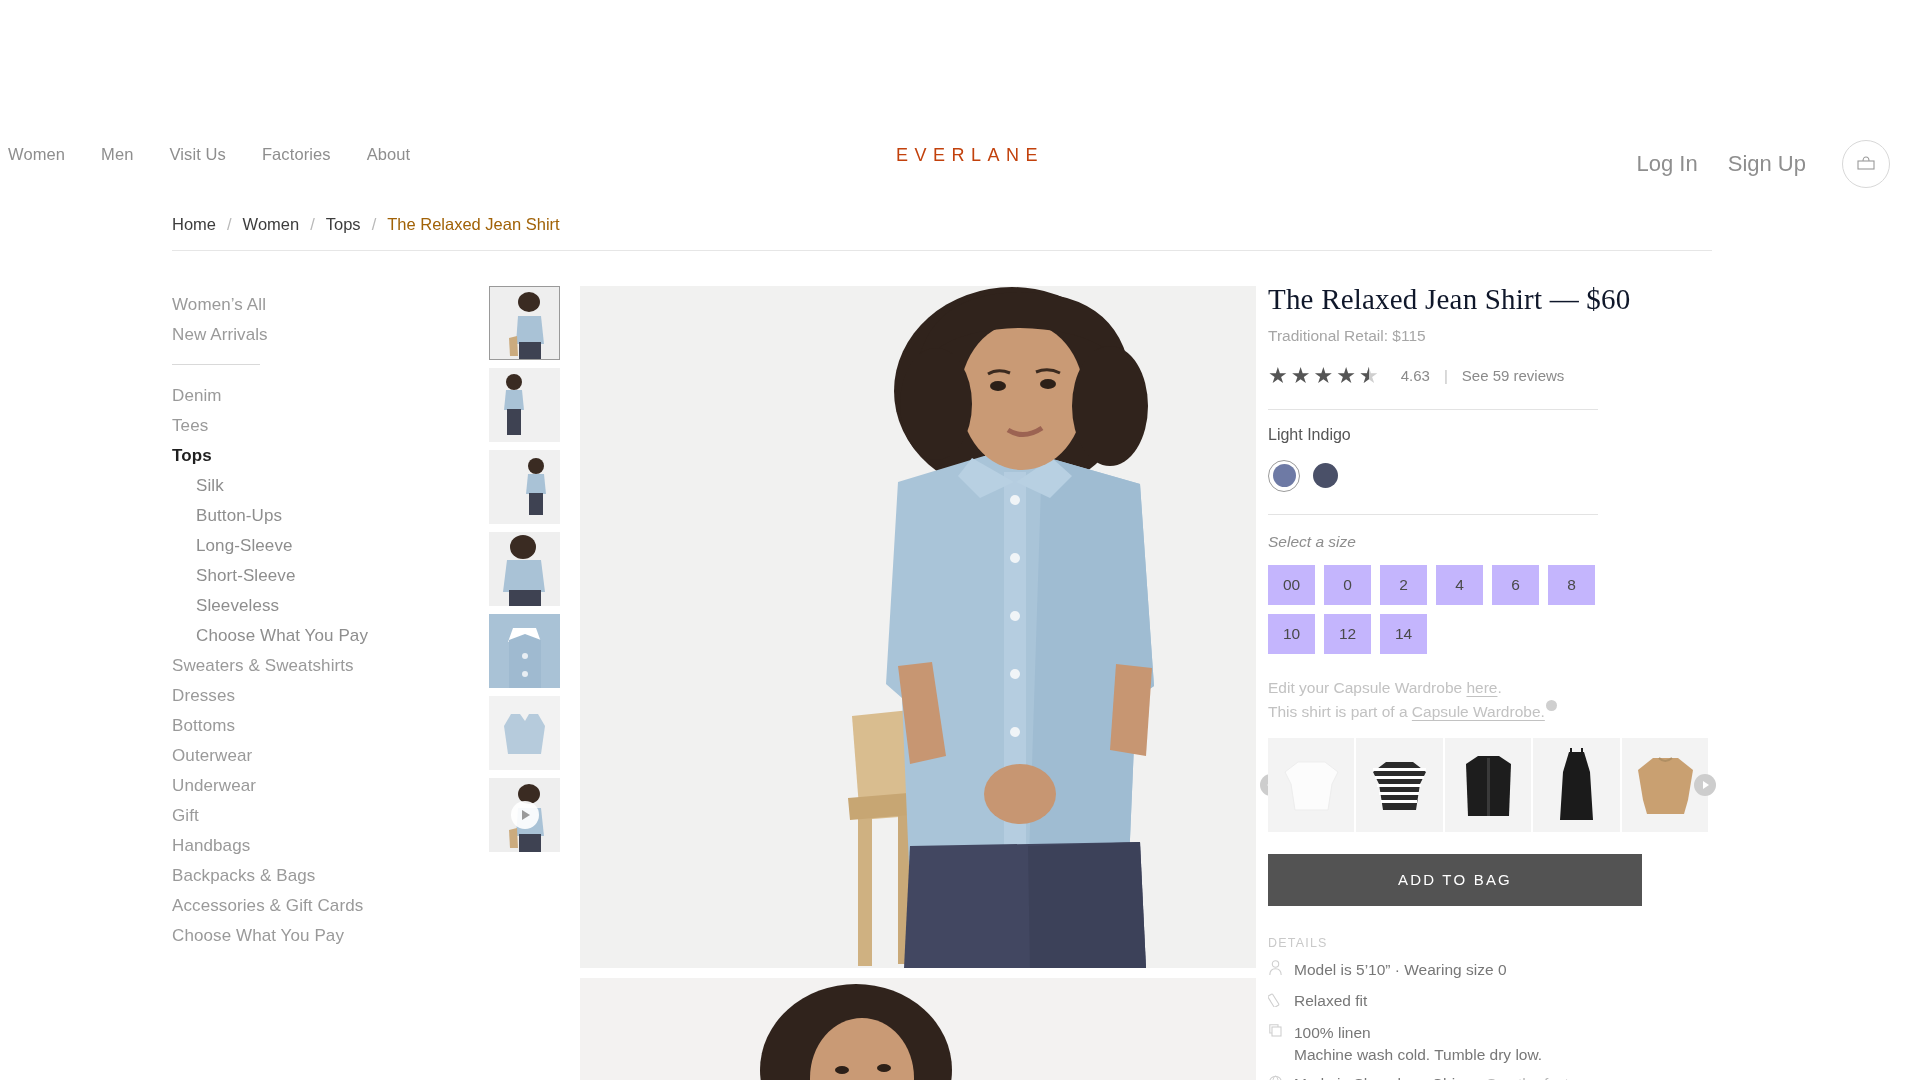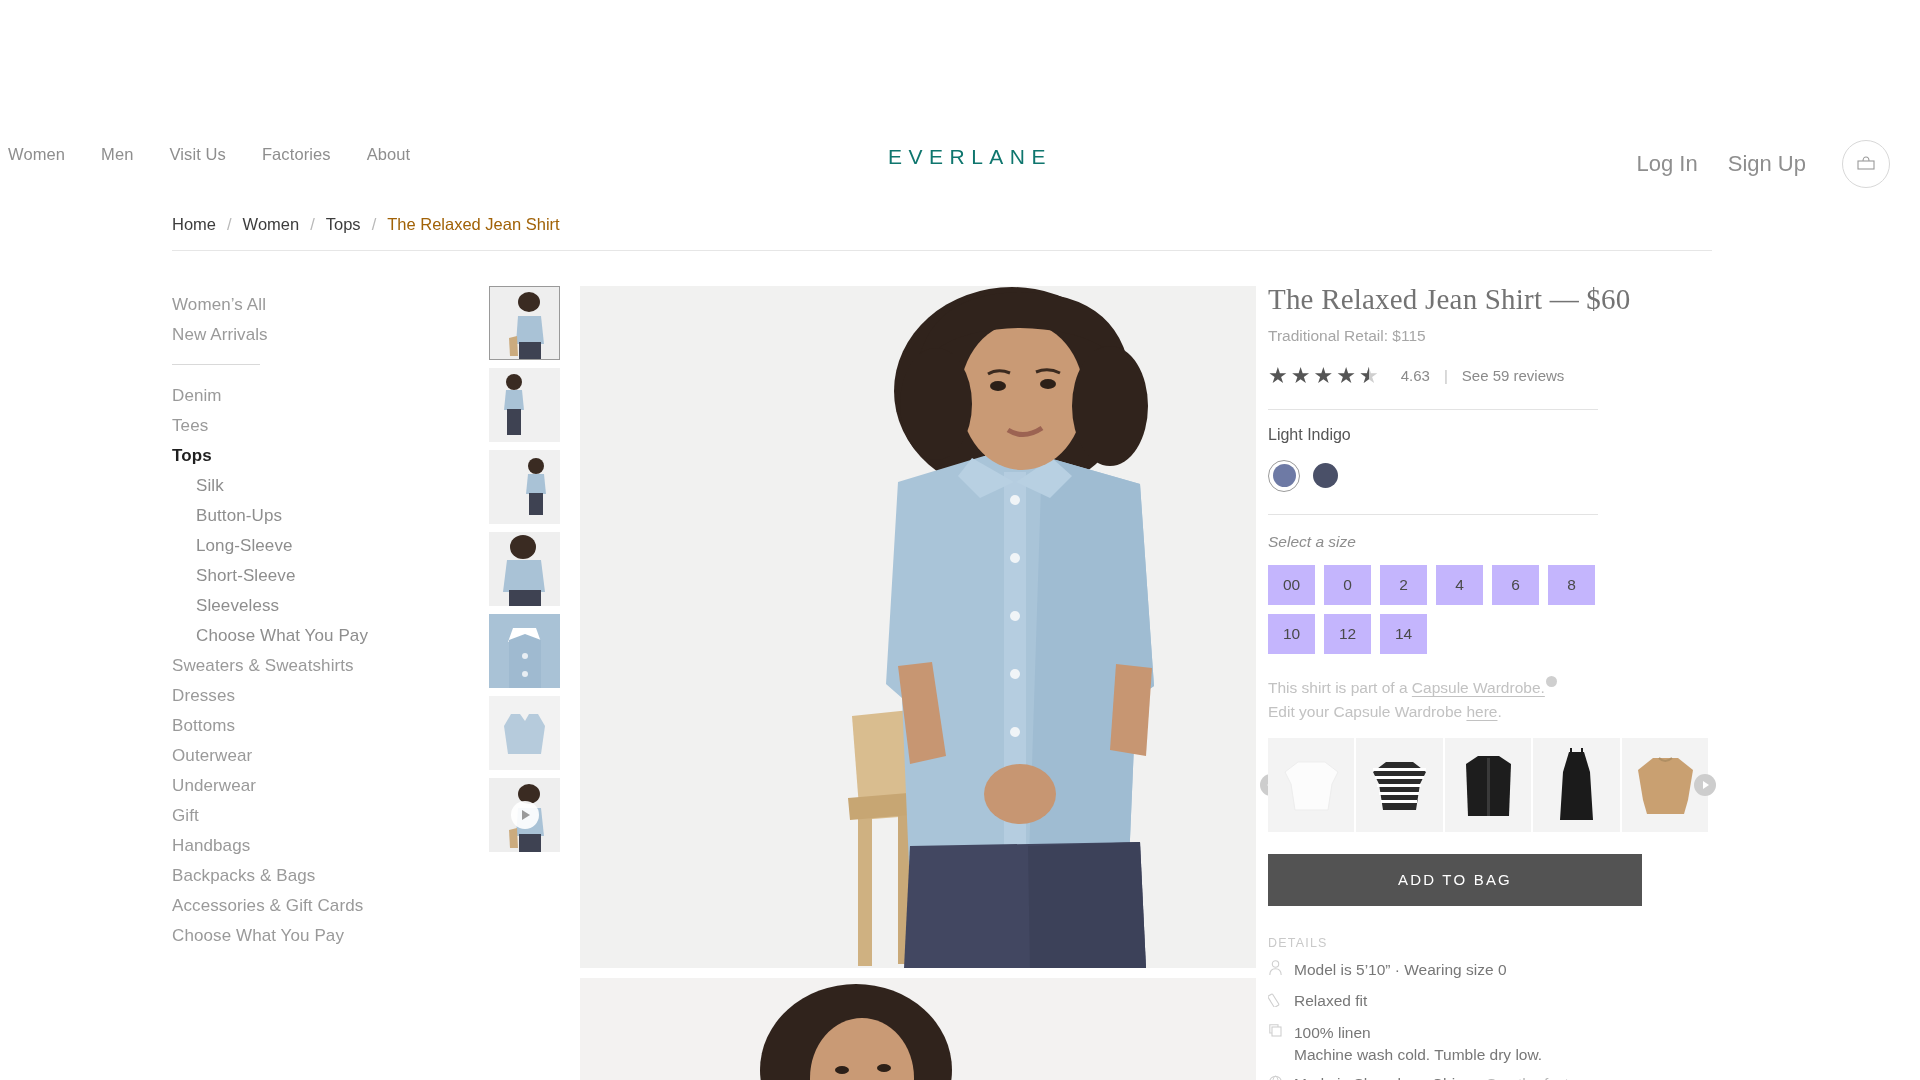--- a/index.html
+++ b/index.html
@@ -20,22 +20,22 @@
   .nav-left {
     position: absolute; left: 8px; top: 145px;
     display: flex; align-items: center; gap: 36px;
   }
   .nav-left a {
     font-size: 16.5px; color: #8e8e8e; text-decoration: none;
     letter-spacing: .1px; white-space: nowrap;
   }
   .logo {
     position: absolute; left: 0; right: 0; top: 145px;
-    text-align: center; font-size: 21px; letter-spacing: 6.5px;
-    color: #0f766e; font-weight: 400; margin-left: 20px;
+    text-align: center; font-size: 18px; letter-spacing: 6.5px;
+    color: #c2410c; font-weight: 400; margin-left: 20px;
   }
   .nav-right {
     position: absolute; right: 30px; top: 140px;
     display: flex; align-items: center; gap: 30px;
   }
   .nav-right a {
     font-size: 22px; color: #8e8e8e; text-decoration: none; white-space: nowrap;
   }
   .bag-circle {
     width: 48px; height: 48px; border-radius: 50%;
@@ -94,21 +94,21 @@
   }
   .hero2 {
     position: absolute; left: 580px; top: 978px;
     width: 676px; height: 102px; background: #f2f2f2; overflow: hidden;
   }
 
   
   .info { position: absolute; left: 1268px; top: 282px; width: 380px; }
   .p-title {
     font-family: "Liberation Serif", serif;
-    font-size: 29px; color: #737373; letter-spacing: .2px; line-height: 1.2;
+    font-size: 29px; color: #0f172a; letter-spacing: .2px; line-height: 1.2;
   }
   .p-retail { font-size: 15.5px; color: #a6a6a6; margin-top: 10px; }
 
   .rating-row { display: flex; align-items: center; margin-top: 20px; }
   .stars { display: flex; gap: 3px; }
   .star { font-size: 22px; color: #555; line-height: 1; }
   .star.half { position: relative; color: #cfcfcf; }
   .star.half::before {
     content: "★"; position: absolute; left: 0; top: 0;
     width: 50%; overflow: hidden; color: #555;
@@ -420,24 +420,24 @@
       <div class="size-box">4</div>
       <div class="size-box">6</div>
       <div class="size-box">8</div>
       <div class="size-box">10</div>
       <div class="size-box">12</div>
       <div class="size-box">14</div>
     </div>
 
     <div class="capsule">
       <div>
+        <span>Edit your Capsule Wardrobe </span><a href="#" class="ul" style="color:#c2c2c2">here</a><span>.</span>
+      </div>
+      <div>
         <span>This shirt is part of a </span><a href="#" class="ul" style="color:#c2c2c2">Capsule Wardrobe.</a><span class="cap-badge"></span>
-      </div>
-      <div>
-        <span>Edit your Capsule Wardrobe </span><a href="#" class="ul" style="color:#c2c2c2">here</a><span>.</span>
       </div>
     </div>
 
     <div class="carousel">
       <div class="cr-arrow left">
           <i></i>
         </div>
       <div class="cr-item">
         <svg width="87" height="94" viewBox="0 0 87 94">
           <rect width="87" height="94" fill="#f3f3f3"></rect>

